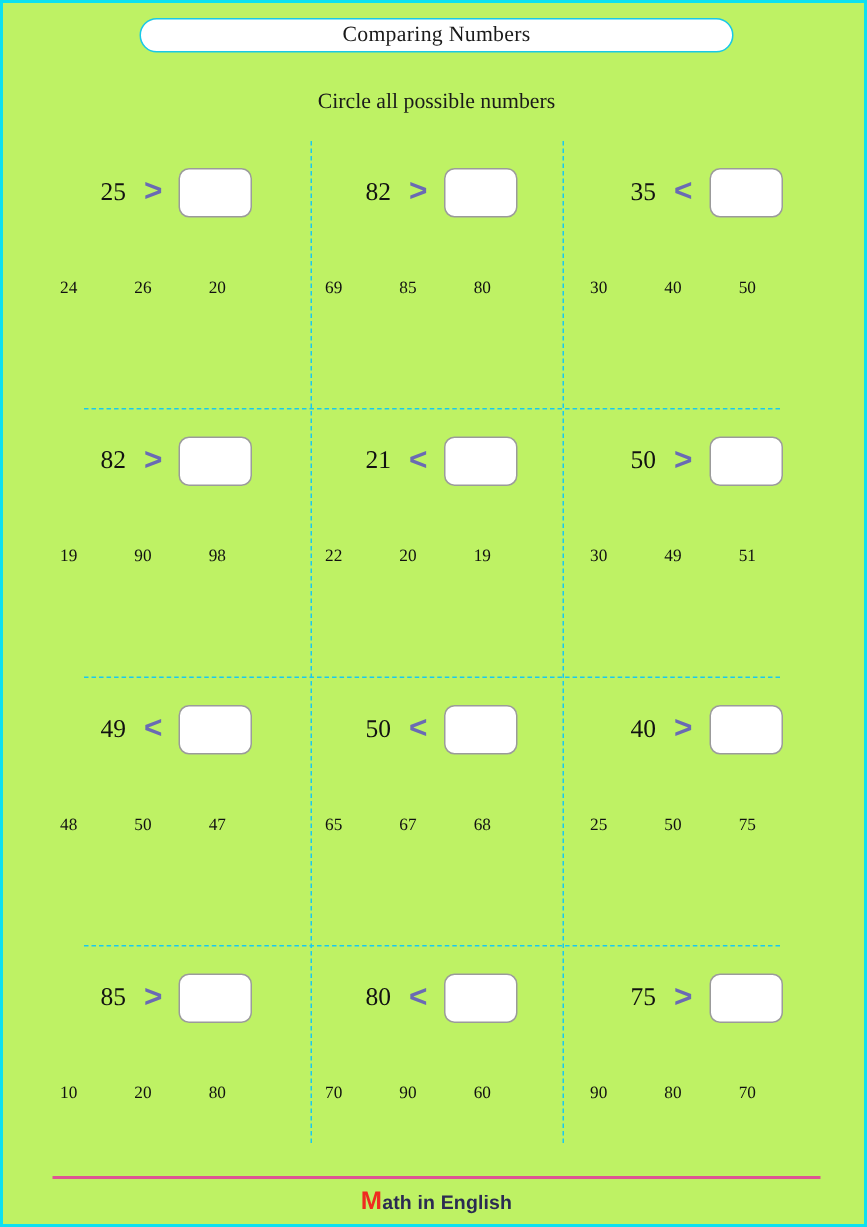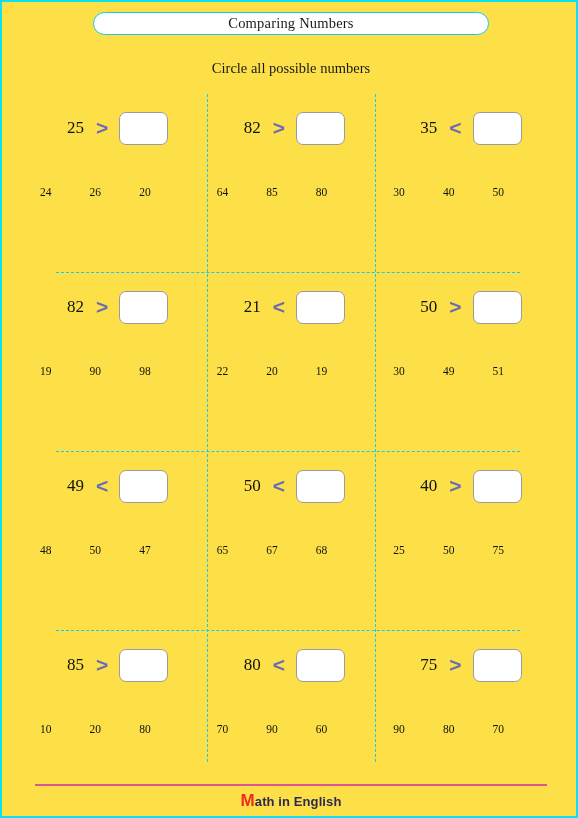--- a/index.html
+++ b/index.html
@@ -9,21 +9,21 @@
     background: #ffffff;
   }
   body {
     font-family: "Liberation Serif", serif;
   }
   .page {
     position: relative;
     width: 578px;
     height: 818px;
     box-sizing: border-box;
-    background: #fde047;
+    background: #bef264;
     border: 2px solid #0ce1f0;
     overflow: hidden;
   }
 
   
   .title-wrap {
     position: absolute;
     left: 0;
     top: 10px;
     width: 578px;
@@ -216,21 +216,21 @@
             <span class="opt">20</span>
           </div>
         </div>
         <div class="cell">
           <div class="problem">
             <span class="num">82</span>
             <span class="op">&gt;</span>
             <span class="answer-box"></span>
           </div>
           <div class="options">
-            <span class="opt">64</span>
+            <span class="opt">69</span>
             <span class="opt">85</span>
             <span class="opt">80</span>
           </div>
         </div>
         <div class="cell">
           <div class="problem">
             <span class="num">35</span>
             <span class="op">&lt;</span>
             <span class="answer-box"></span>
           </div>

